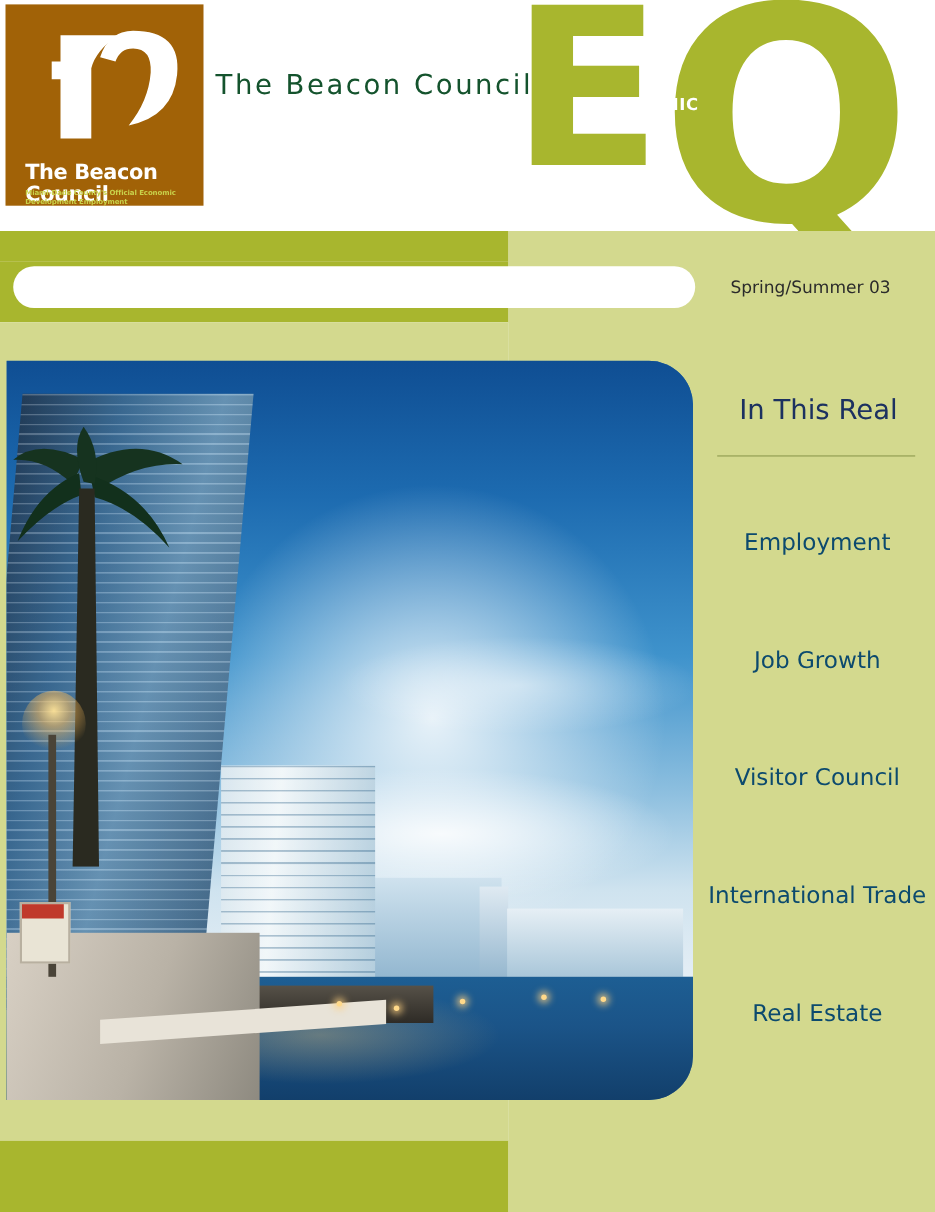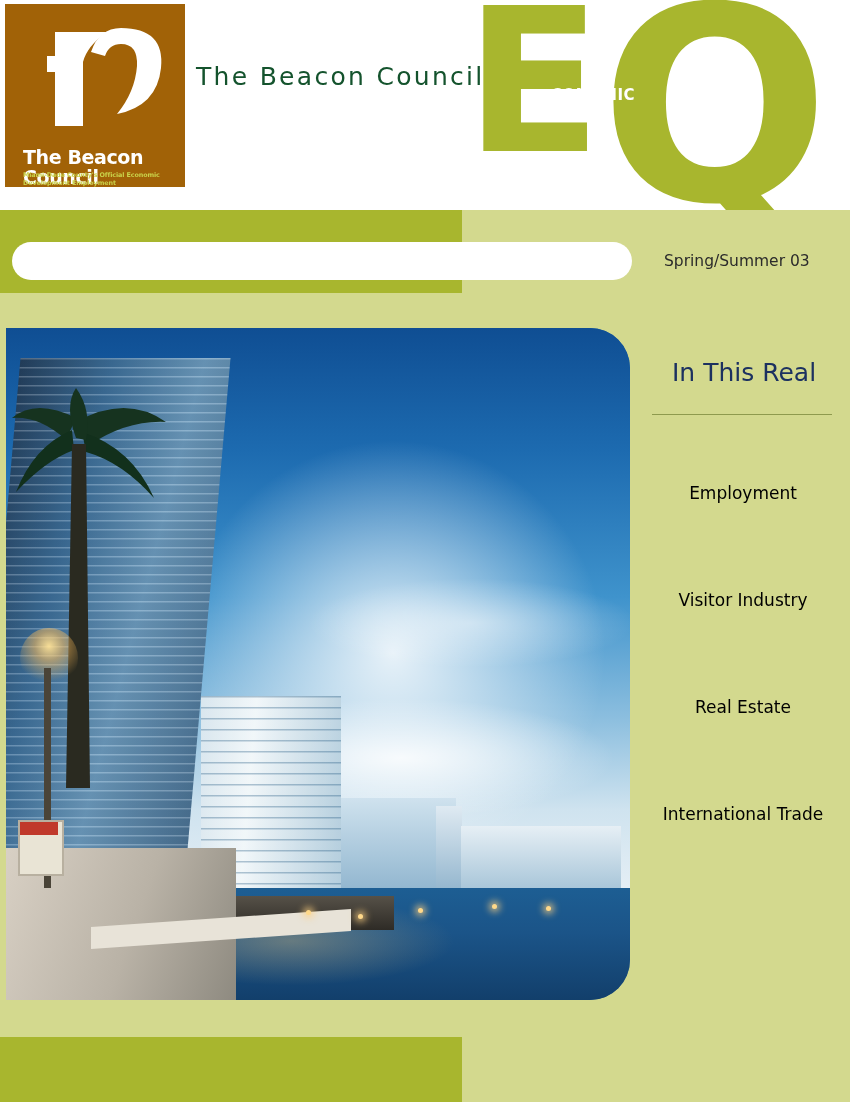--- a/index.html
+++ b/index.html
@@ -290,22 +290,22 @@
     width: 180px; height: 1px;
     background: #8e9a4e;
   }
   .issue-list {
     position: absolute;
     left: 636px; top: 440px;
     width: 214px;
   }
   .issue-item {
     text-align: center;
-    font-size: 17px;
-    color: #000000;
+    font-size: 21px;
+    color: #0c4a6e;
     font-family: "DejaVu Sans", sans-serif;
     margin-bottom: 0;
     height: 107px;
     line-height: 107px;
   }
 </style>
 </head>
 <body>
 
 <div class="page">
@@ -380,18 +380,19 @@
     <div class="light-dot" style="left:352px; top:586px;"></div>
     <div class="light-dot" style="left:412px; top:580px;"></div>
     <div class="light-dot" style="left:486px; top:576px;"></div>
     <div class="light-dot" style="left:540px; top:578px;"></div>
   </div>
 
   <div class="issue-title">In This Real</div>
   <div class="issue-rule"></div>
   <div class="issue-list">
     <div class="issue-item">Employment</div>
-    <div class="issue-item">Visitor Industry</div>
+    <div class="issue-item">Job Growth</div>
+    <div class="issue-item">Visitor Council</div>
+    <div class="issue-item">International Trade</div>
     <div class="issue-item">Real Estate</div>
-    <div class="issue-item">International Trade</div>
   </div>
 
 </div>
 
 </body></html>

